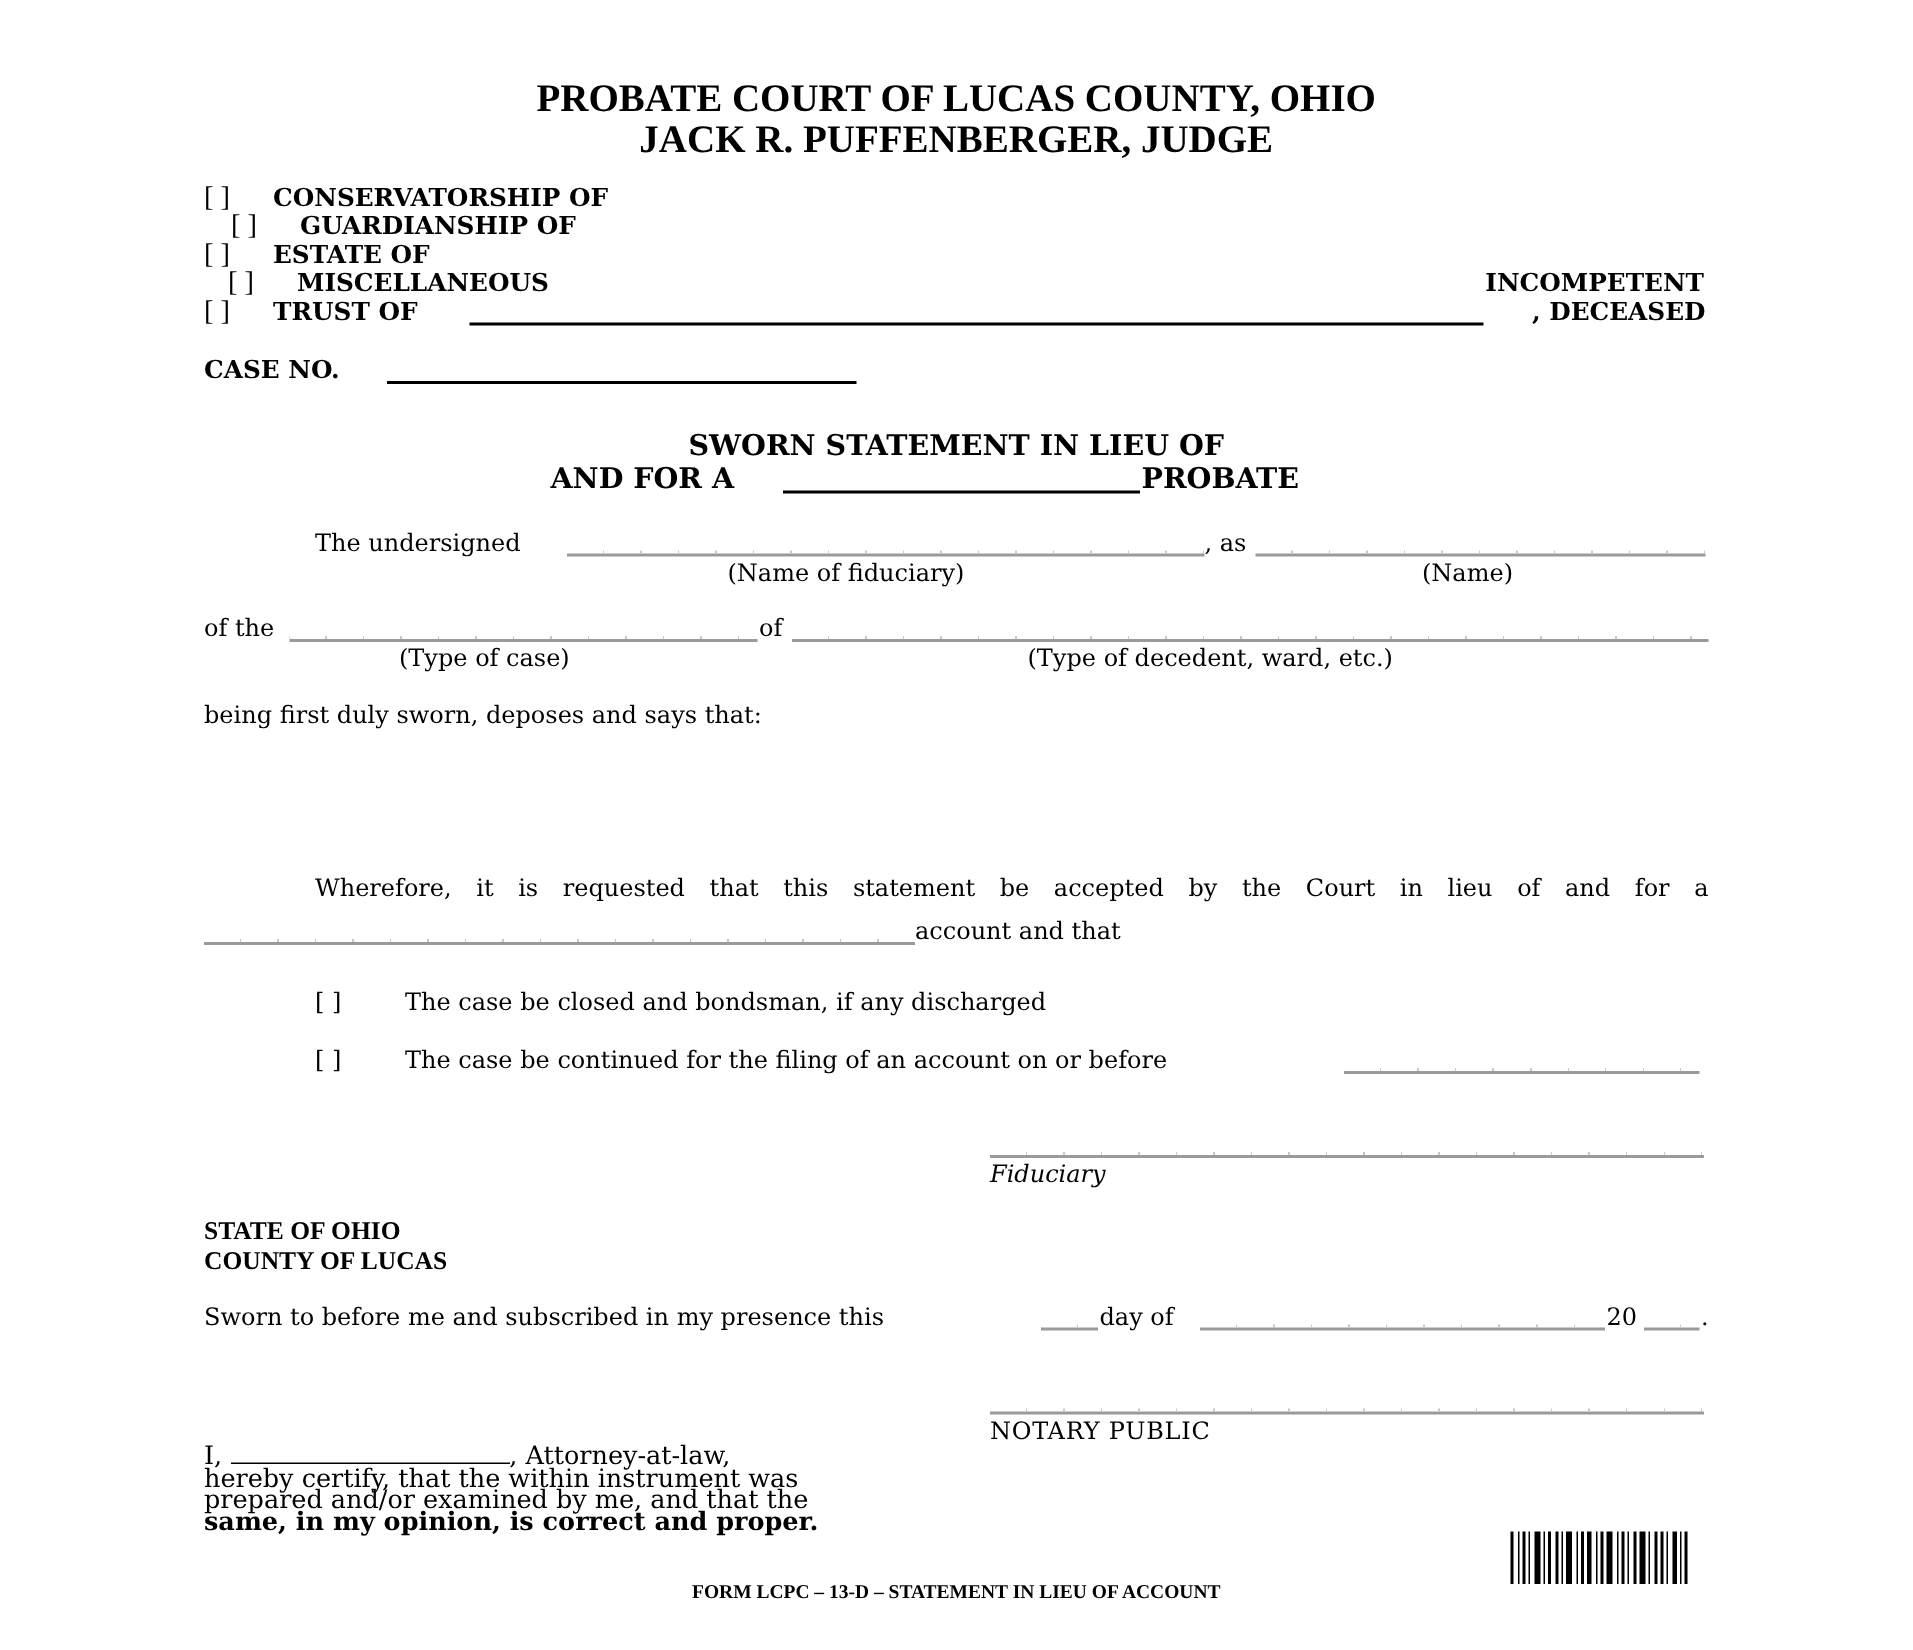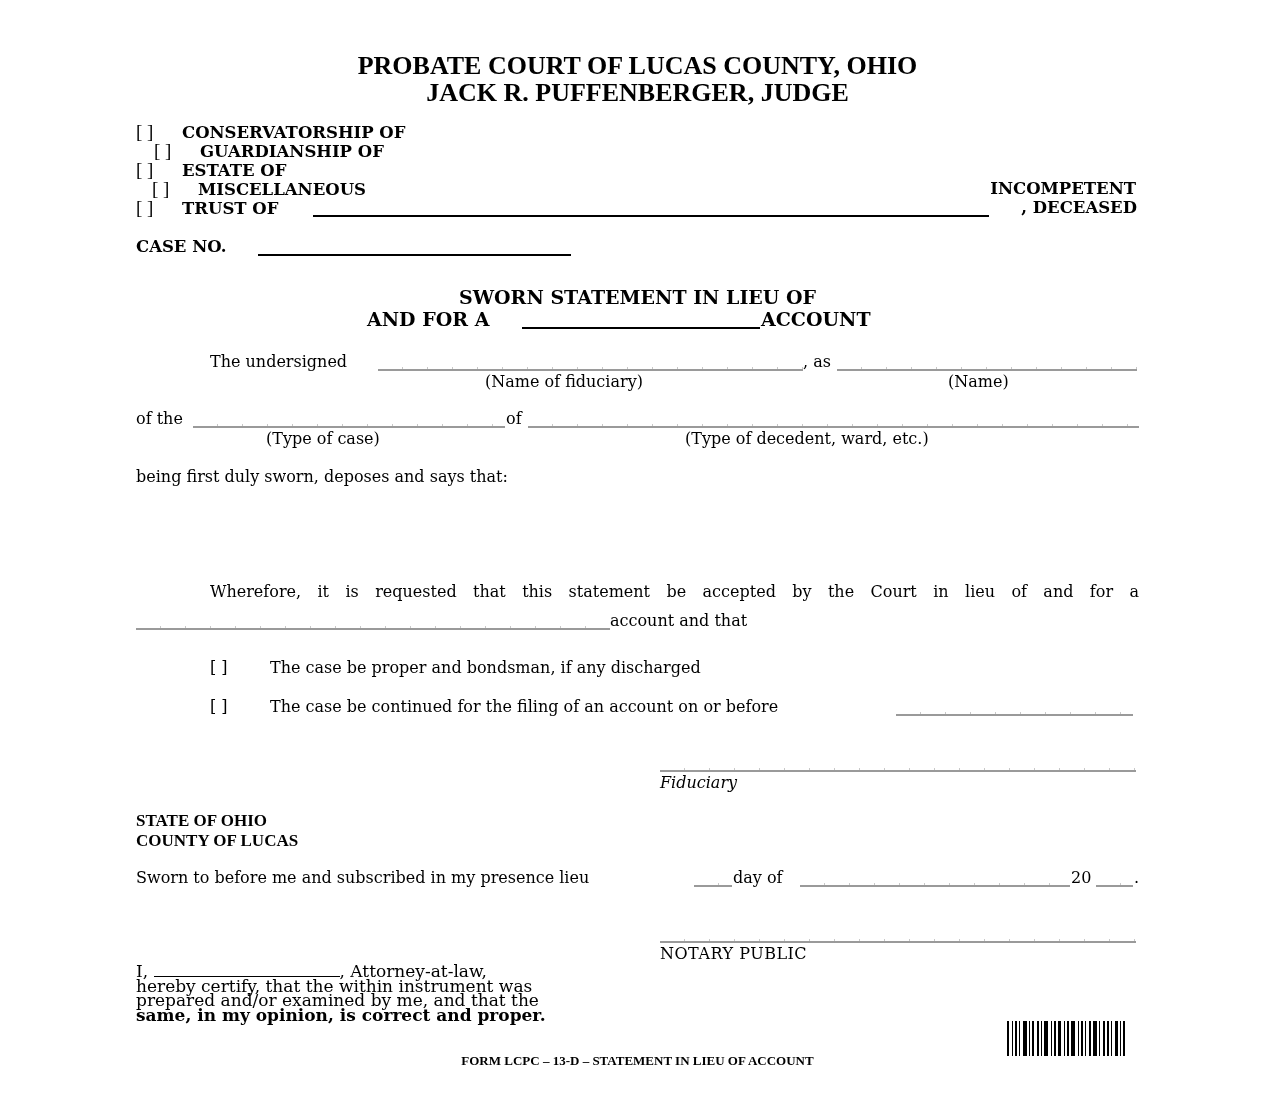--- a/index.html
+++ b/index.html
@@ -50,21 +50,21 @@
 <div class="abs cat" style="left:136px; top:237px;">CASE NO.</div>
 <div class="line-dark" style="left:258px; top:254px; width:313px;">
   <span></span>
 </div>
 
 <div class="abs cat" style="left:0; width:1275px; text-align:center; top:286px; font-size:19px; line-height:22px;">SWORN STATEMENT IN LIEU OF</div>
 <div class="abs cat" style="left:367px; top:308px; font-size:19px; line-height:22px;">AND FOR A</div>
 <div class="line-dark" style="left:522px; top:327px; width:238px;">
   <span></span>
 </div>
-<div class="abs cat" style="left:761px; top:308px; font-size:19px; line-height:22px;">ACCOUNT</div>
+<div class="abs cat" style="left:761px; top:308px; font-size:19px; line-height:22px;">PROBATE</div>
 
 <div class="abs body" style="left:210px; top:352px;">The undersigned</div>
 <div class="line-gray" style="left:378px; top:369px; width:425px;">
   <span></span>
 </div>
 <div class="abs body" style="left:803px; top:352px;">, as</div>
 <div class="line-gray" style="left:837px; top:369px; width:300px;">
   <span></span>
 </div>
 <div class="abs body" style="left:485px; top:372px;">(Name of fiduciary)</div>
@@ -83,36 +83,36 @@
 
 <div class="abs body" style="left:136px; top:467px;">being first duly sworn, deposes and says that:</div>
 
 <div class="abs body" style="left:210px; top:582px; width:929px; text-align:justify; text-align-last:justify; word-spacing:1px;">Wherefore, it is requested that this statement be accepted by the Court in lieu of and for a</div>
 <div class="line-gray" style="left:136px; top:628px; width:474px;">
   <span></span>
 </div>
 <div class="abs body" style="left:610px; top:611px;">account and that</div>
 
 <div class="abs body" style="left:210px; top:658px;">
-  <span style="display:inline-block;width:60px;">[   ]</span><span>The case be proper and bondsman, if any discharged</span>
+  <span style="display:inline-block;width:60px;">[   ]</span><span>The case be closed and bondsman, if any discharged</span>
 </div>
 <div class="abs body" style="left:210px; top:697px;">
   <span style="display:inline-block;width:60px;">[   ]</span><span>The case be continued for the filing of an account on or before</span>
 </div>
 <div class="line-gray" style="left:896px; top:714px; width:237px;">
   <span></span>
 </div>
 
 <div class="line-gray" style="left:660px; top:770px; width:476px;"></div>
 <div class="abs body" style="left:660px; top:773px;font-style:italic;">Fiduciary</div>
 
 <div class="abs cat" style="left:136px; top:811px; font-size:17px; font-family:'Liberation Serif',serif;">STATE OF OHIO</div>
 <div class="abs cat" style="left:136px; top:831px; font-size:17px; font-family:'Liberation Serif',serif;">COUNTY OF LUCAS</div>
 
-<div class="abs body" style="left:136px; top:868px;">Sworn to before me and subscribed in my presence lieu</div>
+<div class="abs body" style="left:136px; top:868px;">Sworn to before me and subscribed in my presence this</div>
 <div class="line-gray" style="left:694px; top:885px; width:38px;"></div>
 <div class="abs body" style="left:733px; top:868px;">day of</div>
 <div class="line-gray" style="left:800px; top:885px; width:270px;"></div>
 <div class="abs body" style="left:1071px; top:868px;">20</div>
 <div class="line-gray" style="left:1096px; top:885px; width:37px;"></div>
 <div class="abs body" style="left:1134px; top:868px;">.</div>
 
 <div class="line-gray" style="left:660px; top:941px; width:476px;"></div>
 <div class="abs body" style="left:660px; top:944px; letter-spacing:0.5px;">NOTARY PUBLIC</div>
 

